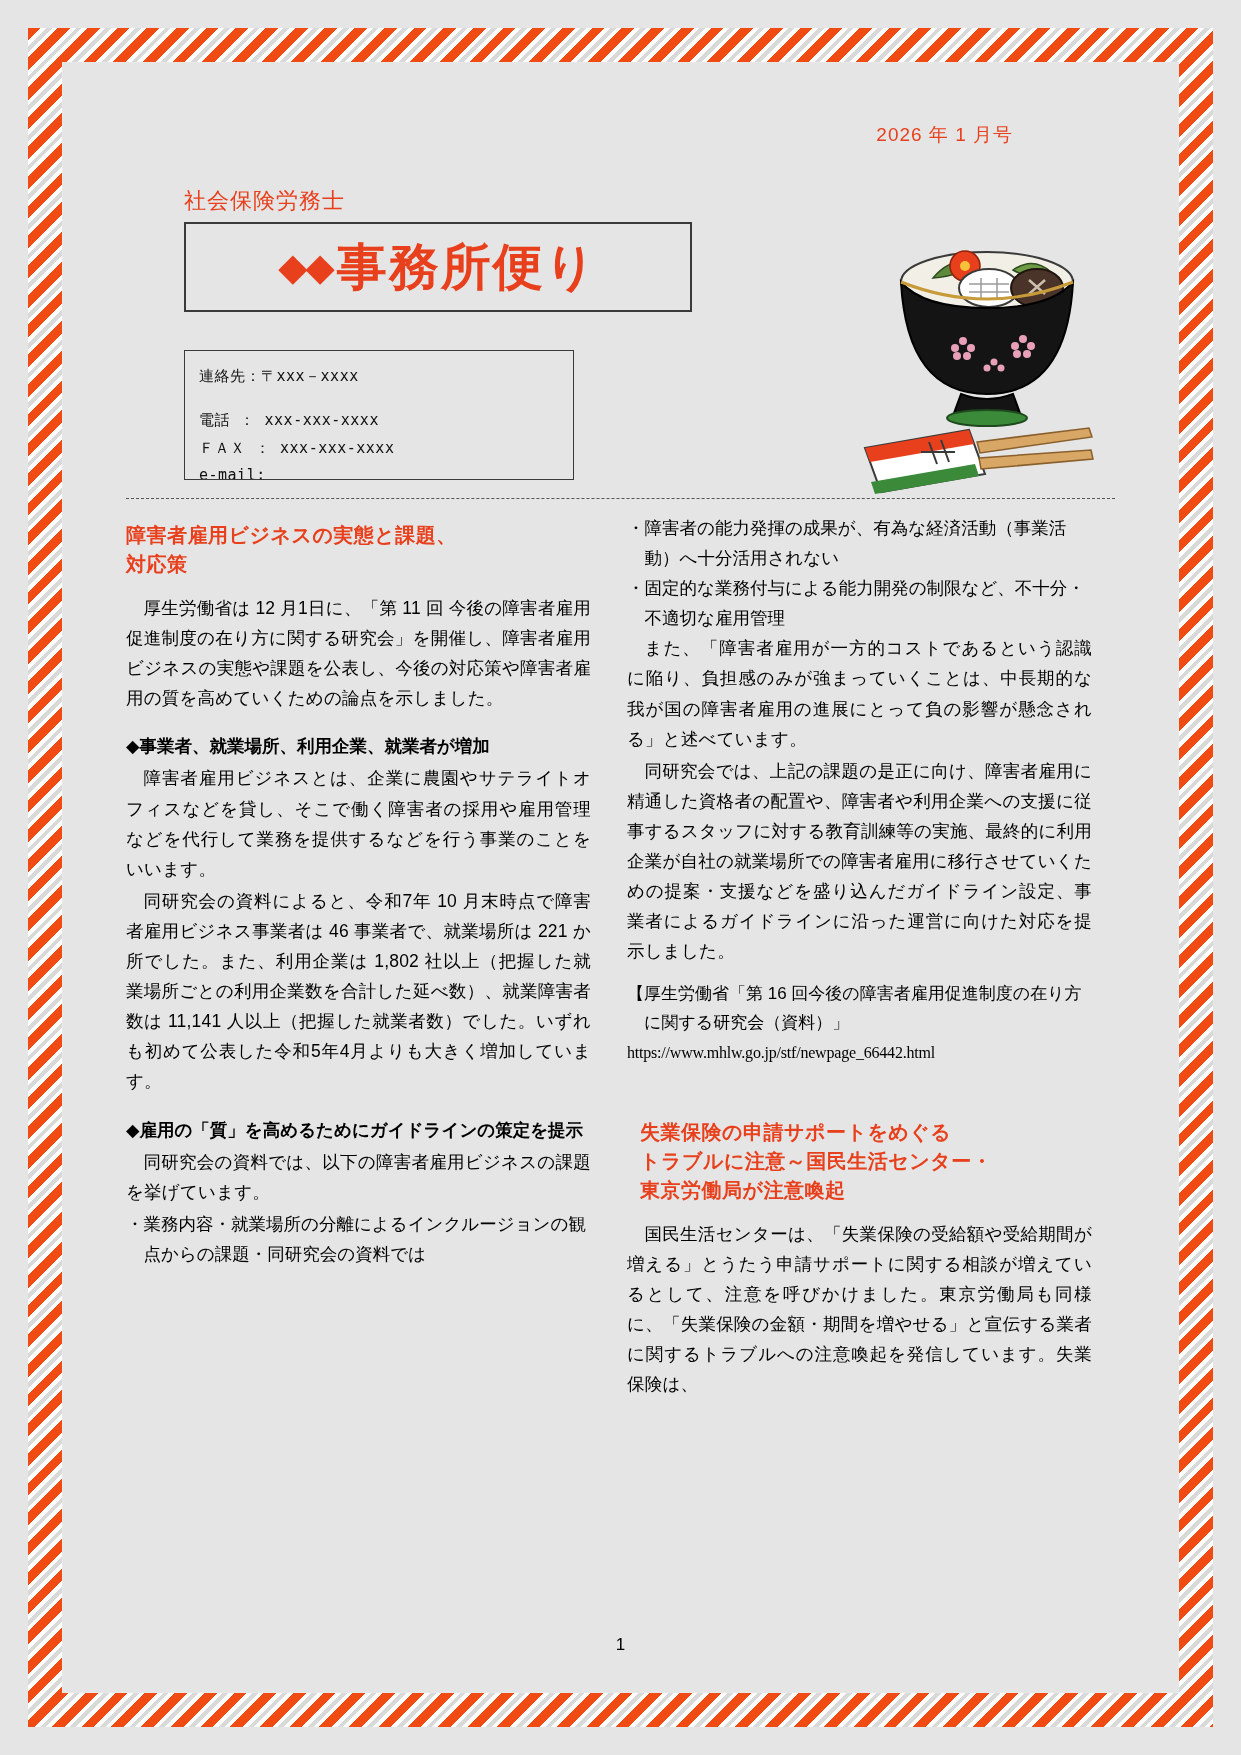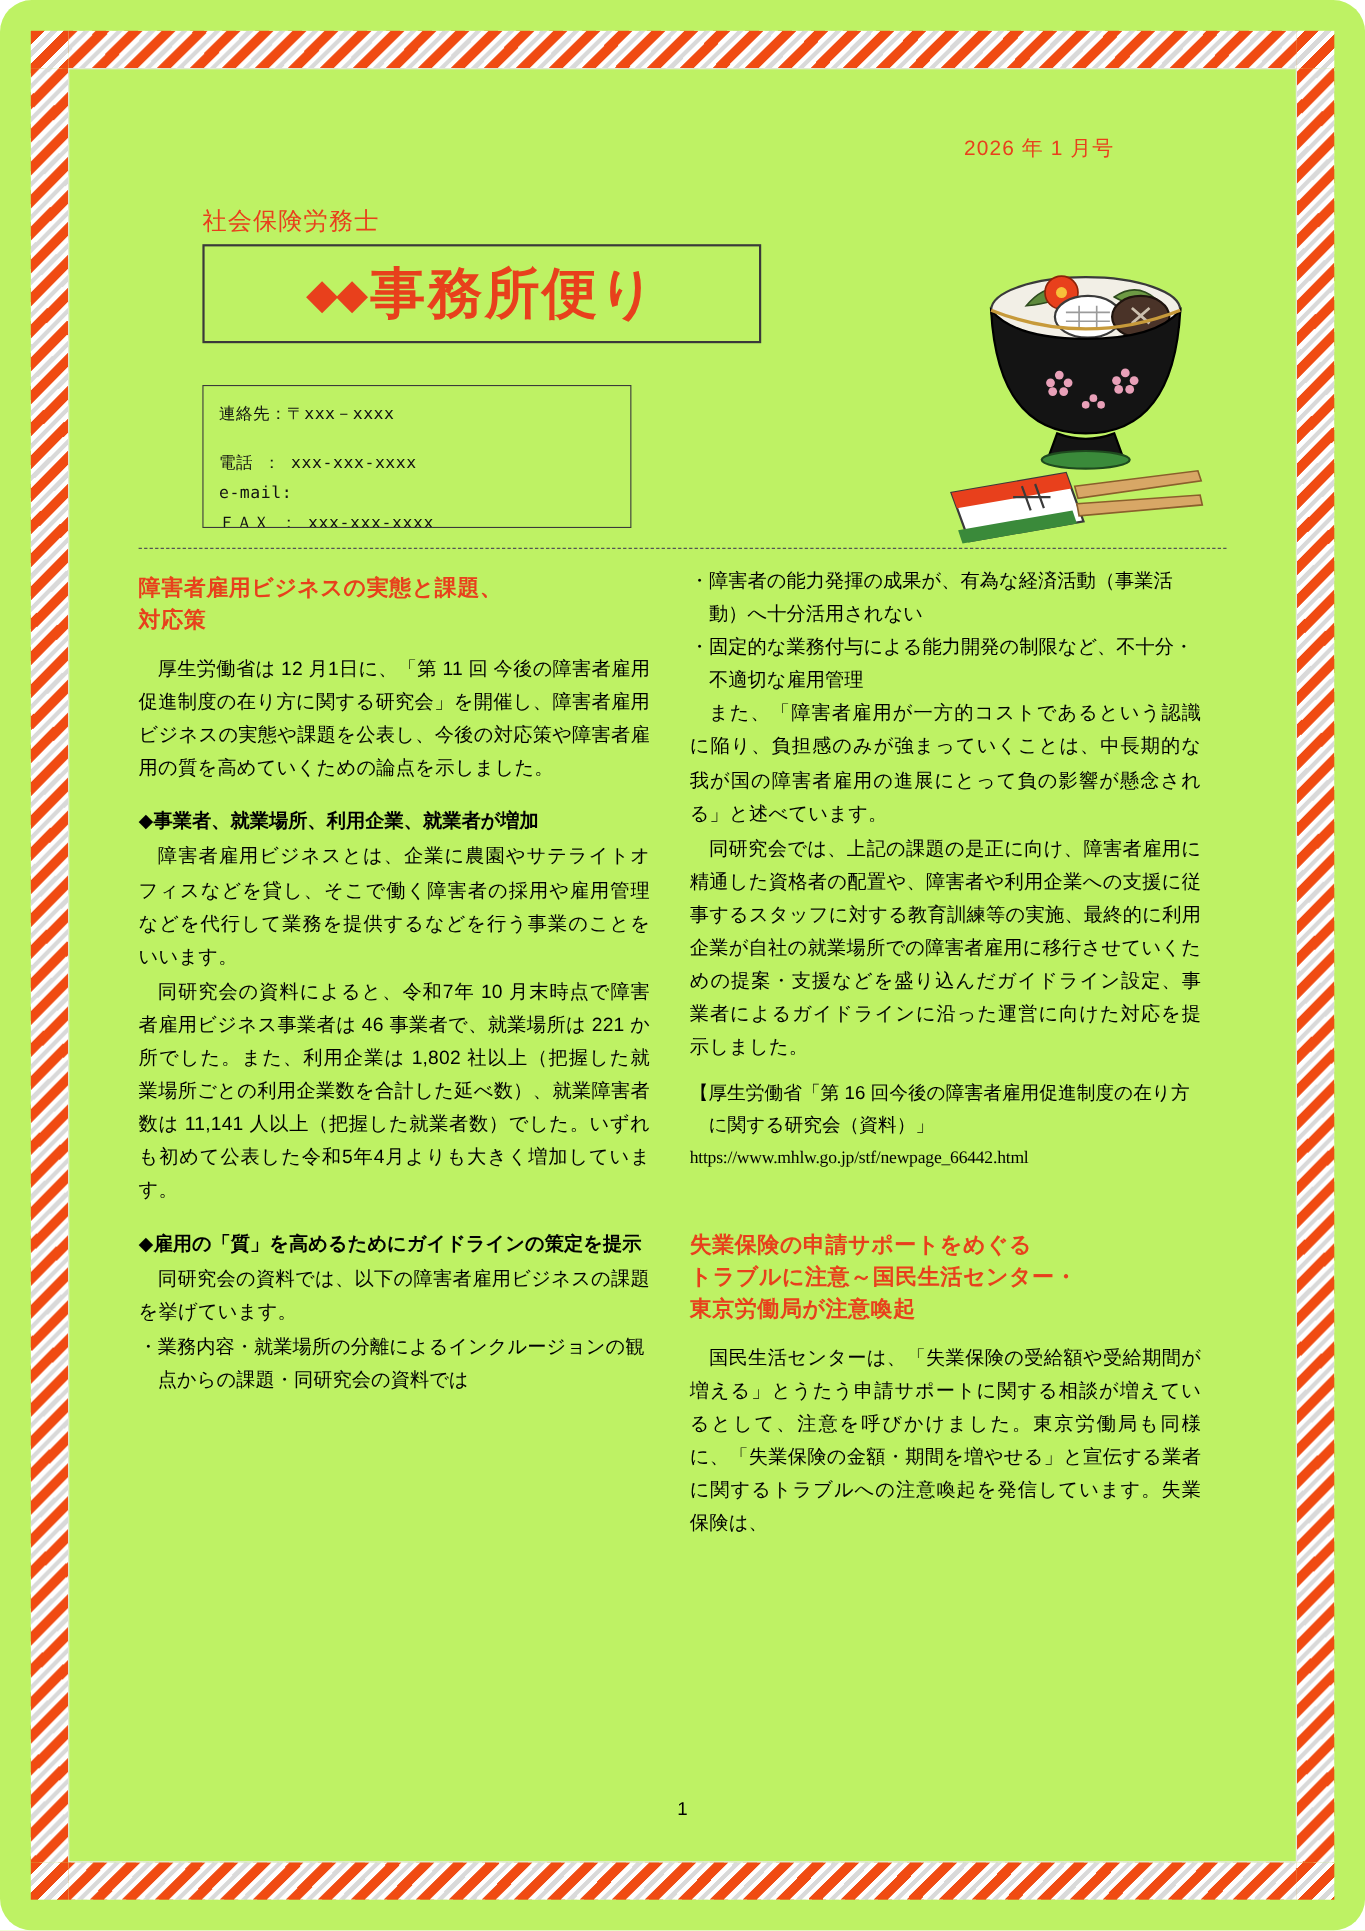--- a/index.html
+++ b/index.html
@@ -7,24 +7,23 @@
     padding: 0;
     background: #ffffff;
   }
   body {
     font-family: "Liberation Sans", "DejaVu Sans", sans-serif;
   }
   .page {
     position: relative;
     width: 1241px;
     height: 1755px;
-    background: #bef264;
+    background: #e5e5e5;
     box-sizing: border-box;
     overflow: hidden;
-    border-radius: 29px;
   }
 
   
   .border-frame {
     position: absolute;
     left: 28px;
     top: 28px;
     width: 1185px;
     height: 1699px;
     box-sizing: border-box;
@@ -142,21 +141,21 @@
   .col { width: 465px; }
 
   h2.section-head {
     color: #e8401c;
     font-size: 20px;
     font-weight: 700;
     line-height: 1.45;
     margin: 8px 0 14px 0;
     letter-spacing: 0.5px;
   }
-  h2.section-head.second { margin-top: 52px; }
+  h2.section-head.second { margin-top: 52px; margin-left: 13px; }
 
   p.body {
     font-size: 17.5px;
     line-height: 1.72;
     color: #000;
     margin: 0 0 2px 0;
     text-align: justify;
     letter-spacing: 0.2px;
   }
   p.indent { text-indent: 1em; }
@@ -216,22 +215,22 @@
 
     <div class="title-box">
       <span class="title-diamonds">◆◆</span>
       <span class="title-text">事務所便り</span>
     </div>
 
     <div class="contact-box">
       <div class="contact-line">連絡先：〒xxx－xxxx</div>
       <div class="contact-gap"></div>
       <div class="contact-line">電話 ： xxx-xxx-xxxx</div>
+      <div class="contact-line">ＦＡＸ ： xxx-xxx-xxxx</div>
       <div class="contact-line">e-mail:</div>
-      <div class="contact-line">ＦＡＸ ： xxx-xxx-xxxx</div>
     </div>
 
     <div class="illustration">
       <svg viewBox="0 0 290 330" width="290" height="330" xmlns="http://www.w3.org/2000/svg">
 
         <ellipse cx="150" cy="86" rx="86" ry="30" fill="#f2efe6" stroke="#3a3a3a" stroke-width="2"></ellipse>
 
         <path d="M96 82 q18 -22 44 -16 q-16 14 -44 16 z" fill="#5e8a3c" stroke="#2e4a1e" stroke-width="1.5"></path>
         <path d="M176 74 q20 -14 38 2 q-22 8 -38 -2 z" fill="#6d9a44" stroke="#2e4a1e" stroke-width="1.5"></path>
 

